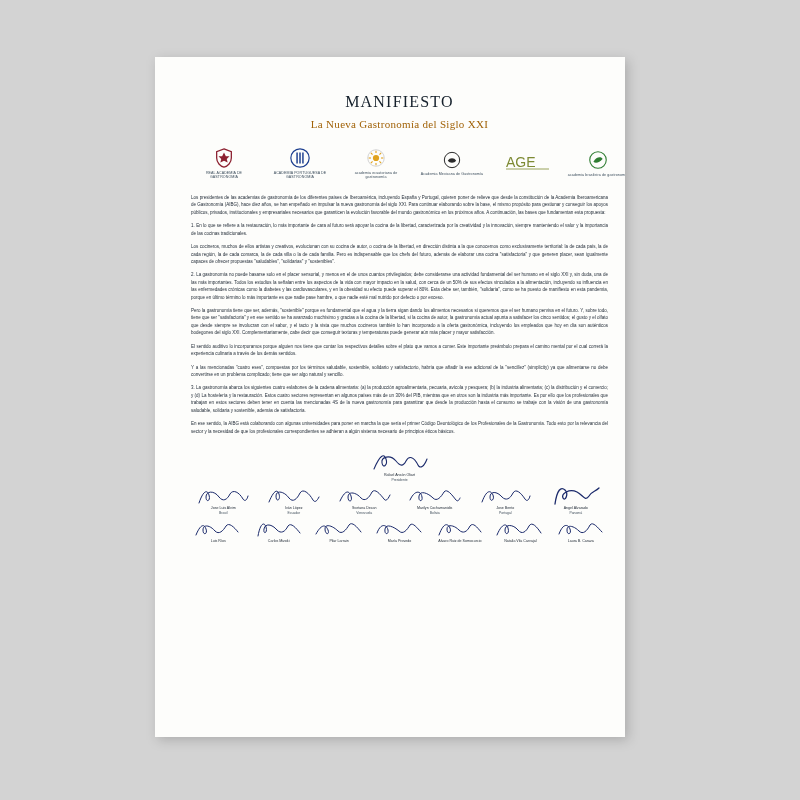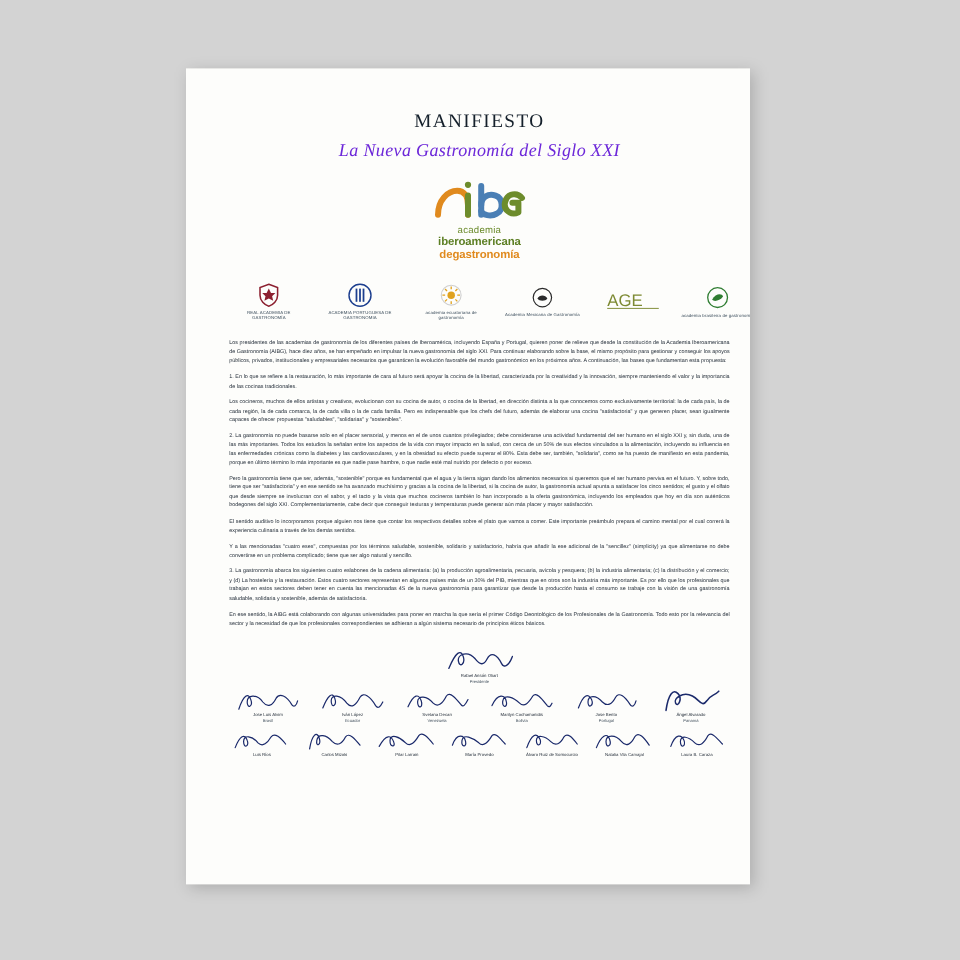--- a/index.html
+++ b/index.html
@@ -43,25 +43,24 @@
   }
   .title-main {
     font-family: "Liberation Serif", serif;
     font-size: 16px;
     letter-spacing: 1.2px;
     color: #15202b;
     margin-top: 6px;
   }
   .title-sub {
     font-family: "Liberation Serif", serif;
-    font-size: 15px;
-    color: #6d28d9;
+    font-size: 11px;
+    color: #a16207;
     margin-top: 7px;
     letter-spacing: 0.3px;
-    font-style: italic;
   }
   
   .aibg-logo {
     margin: 14px auto 6px auto;
     width: 120px;
     text-align: center;
   }
   .aibg-mark {
     position: relative;
     height: 36px;
@@ -180,35 +179,20 @@
 
 <div class="stage">
   <div class="page-shadow"></div>
   <div class="page">
 
     <div class="title-block">
       <div class="title-main">MANIFIESTO</div>
       <div class="title-sub">La Nueva Gastronomía del Siglo XXI</div>
     </div>
 
-    <div class="aibg-logo">
-      <div class="aibg-mark">
-        <svg width="86" height="36" viewBox="0 0 86 36">
-          <path d="M8 30 C8 18, 16 10, 24 10 C30 10, 33 15, 33 22 L33 30" fill="none" stroke="#e08a1e" stroke-width="5" stroke-linecap="round"></path>
-          <path d="M33 30 L33 14" fill="none" stroke="#6d8c2c" stroke-width="5" stroke-linecap="round"></path>
-          <circle cx="33" cy="5" r="2.6" fill="#6d8c2c"></circle>
-          <path d="M44 30 L44 6" fill="none" stroke="#4a7fb5" stroke-width="5" stroke-linecap="round"></path>
-          <path d="M44 22 C44 15, 50 12, 56 14 C62 16, 63 26, 57 29 C52 32, 45 30, 44 27" fill="none" stroke="#4a7fb5" stroke-width="5" stroke-linecap="round"></path>
-          <path d="M78 16 C74 11, 66 12, 64 19 C62 26, 69 31, 75 28 L75 20 L70 20" fill="none" stroke="#6d8c2c" stroke-width="5" stroke-linecap="round" stroke-linejoin="round"></path>
-        </svg>
-      </div>
-      <div class="aibg-text1">academia</div>
-      <div class="aibg-text2">iberoamericana</div>
-      <div class="aibg-text3">degastronomía</div>
-    </div>
 
     <div class="logo-grid">
       <div class="logo-row">
         <div class="logo-cell">
           <div class="logo-emblem">
             <svg width="22" height="22" viewBox="0 0 24 24">
                 <path d="M12 2 L20 5 V12 C20 17 16 21 12 22 C8 21 4 17 4 12 V5 Z" fill="none" stroke="#8c2030" stroke-width="1.4"></path>
                 <path d="M12 6 L14 10 H18 L15 13 L16 17 L12 15 L8 17 L9 13 L6 10 H10 Z" fill="#8c2030"></path>
               </svg>
           </div>

